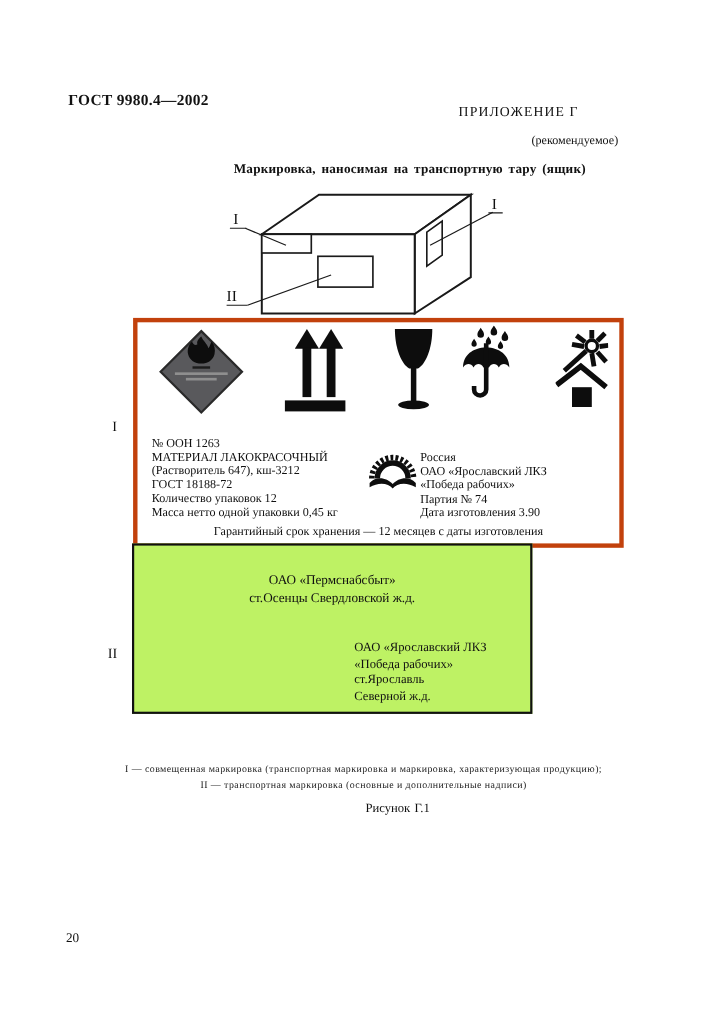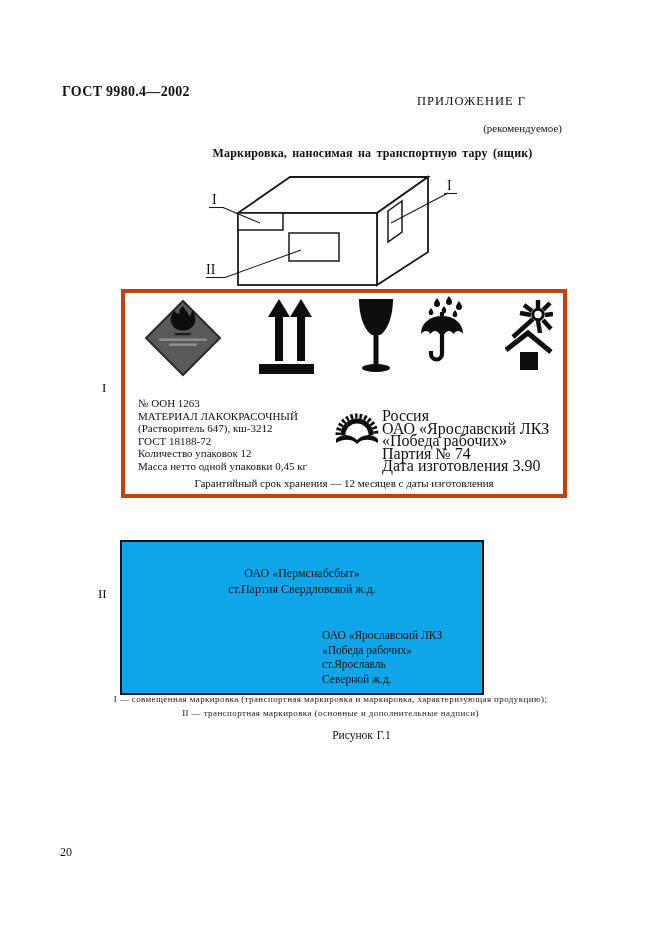--- a/index.html
+++ b/index.html
@@ -11,26 +11,26 @@
     color:#111;
     overflow:hidden;
   }
   .abs{position:absolute;}
   .doc-number{left:62px;top:64px;font-size:14px;font-weight:bold;letter-spacing:.3px;margin-top:20px;}
   .appendix-heading{left:0;top:94px;width:526px;text-align:right;font-size:12.5px;letter-spacing:1px;}
   .appendix-note{left:0;top:110px;width:562px;text-align:right;font-size:11px;margin-top:12px;}
   .figure-title{left:0;top:146px;width:661px;text-align:center;font-size:12px;font-weight:bold;word-spacing:2px;letter-spacing:.2px;padding-left:42px;}
   .box-figure{left:195px;top:168px;}
   .panel1{left:121px;top:289px;width:438px;height:201px;border:4px solid #c2410c;background:#fff;}
-  .panel2{left:120px;top:540px;width:360px;height:151px;border:2px solid #111;background:#0ea5e9;}
+  .panel2{left:120px;top:494px;width:360px;height:151px;border:2px solid #111;background:#bef264;}
   .side-label{font-size:13px;color:#111;}
   .side-label-1{left:102px;top:380px;}
   .side-label-2{left:98px;top:586px;}
   .p1-left-col{left:13px;top:104px;font-size:11px;line-height:12.5px;white-space:nowrap;}
-  .p1-right-col{left:257px;top:117px;font-size:16px;line-height:12.5px;white-space:nowrap;}
+  .p1-right-col{left:257px;top:117px;font-size:11px;line-height:12.5px;white-space:nowrap;}
   .p1-logo{left:209px;top:115px;}
   .p1-guarantee{left:0;top:184px;width:100%;text-align:center;font-size:11px;white-space:nowrap;}
   .p2-consignee{left:0;top:24px;width:100%;text-align:center;font-size:12px;line-height:15.5px;}
   .p2-consignor{left:200px;top:86px;font-size:11.5px;line-height:14.5px;white-space:nowrap;}
   .icon{position:absolute;}
   .i-diamond{left:19px;top:6px;}
   .i-arrows{left:133px;top:5px;}
   .i-glass{left:232px;top:6px;}
   .i-umbrella{left:294px;top:3px;}
   .i-heat{left:380px;top:7px;}
@@ -168,21 +168,21 @@
       <div>Партия № 74</div>
       <div>Дата изготовления 3.90</div>
     </div>
 
     <div class="abs p1-guarantee">Гарантийный срок хранения — 12 месяцев с даты изготовления</div>
   </div>
 
   <div class="abs panel2">
     <div class="abs p2-consignee">
       <div>ОАО «Пермснабсбыт»</div>
-      <div>ст.Партия Свердловской ж.д.</div>
+      <div>ст.Осенцы Свердловской ж.д.</div>
     </div>
     <div class="abs p2-consignor">
       <div>ОАО «Ярославский ЛКЗ</div>
       <div>«Победа рабочих»</div>
       <div>ст.Ярославль</div>
       <div>Северной ж.д.</div>
     </div>
   </div>
 
   <div class="abs footnotes">

